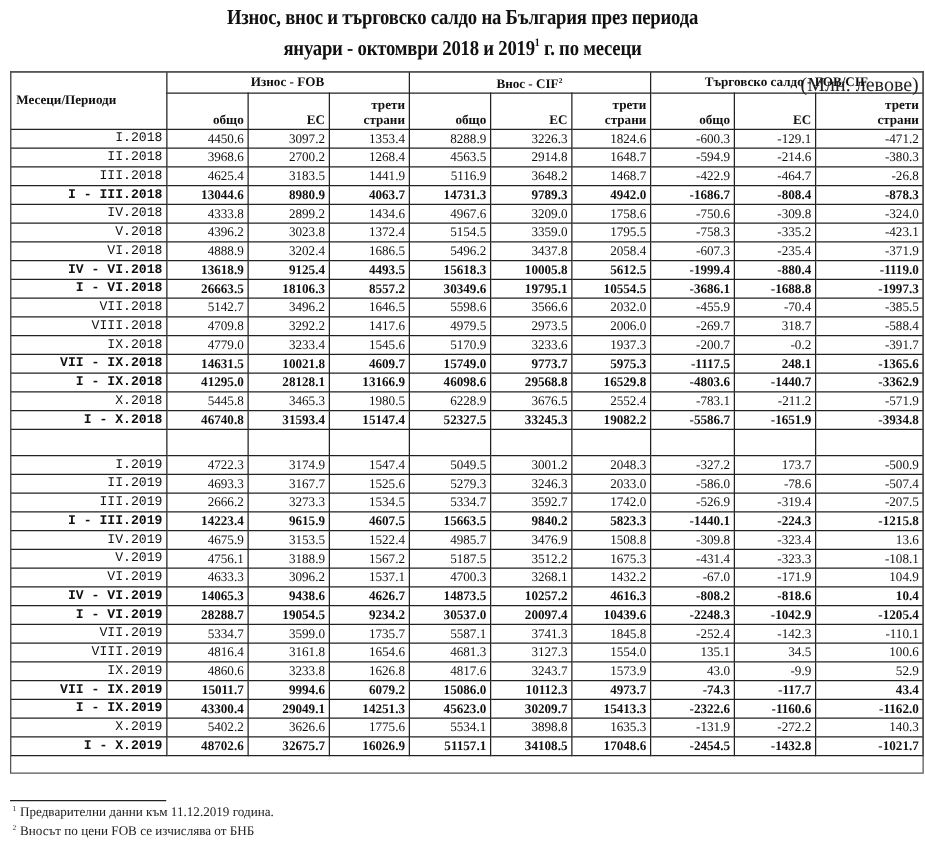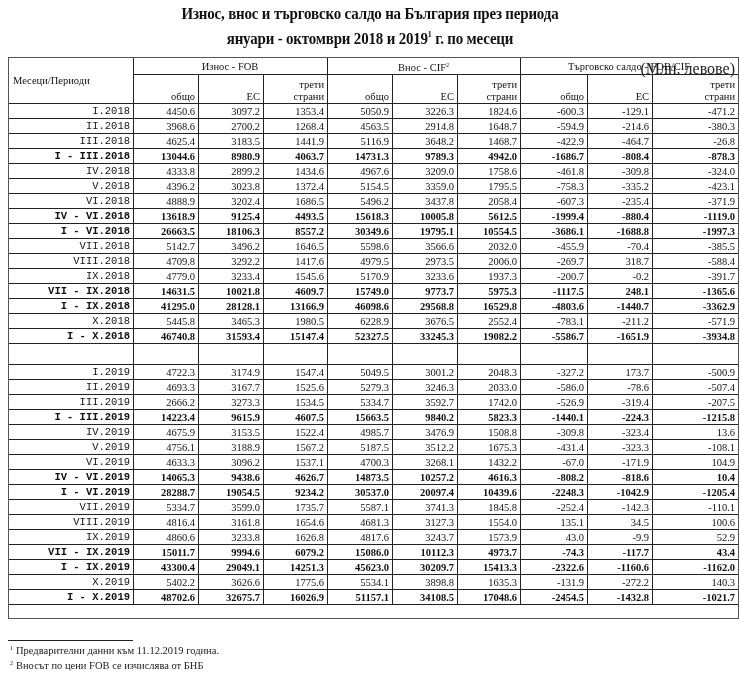--- a/index.html
+++ b/index.html
@@ -18,21 +18,21 @@
     }
     table.data {
       position: absolute; left: 8px; top: 57px; width: 730px;
       border-collapse: collapse; table-layout: fixed;
       font-size: 10.5px;
     }
     table.data td, table.data th {
       border: 1px solid #222; padding: 0 3px 0 2px; height: 14px; line-height: 13px;
       text-align: right; white-space: nowrap; overflow: hidden;
     }
-    table.data th { font-weight: normal; font-size: 10.5px; }
+    table.data th { font-weight: bold; font-size: 10.5px; }
     table.data th.group { text-align: center; height: 16px; }
     table.data th.period-head { text-align: left; vertical-align: middle; padding-left: 4px; margin-left: 20px; }
     table.data th.sub { vertical-align: bottom; height: 28px; line-height: 12px; }
     table.data th sup { font-size: 6px; vertical-align: 4px; }
     table.data tr.bold td { font-weight: bold; }
     table.data tr.sep td { height: 20px; }
     td.label { padding-right: 4px; font-family: Liberation Mono, monospace; }
     .outer { position: absolute; left: 8px; top: 57px; width: 729px; height: 560px; border: 1px solid #555; pointer-events: none; }
     .fn-line { position: absolute; left: 8px; top: 640px; width: 125px; border-top: 1px solid #222; }
     .footnote { position: absolute; left: 10px; font-size: 10.5px; color: #222; }
@@ -79,21 +79,21 @@
         <th class="sub">ЕС</th>
         <th class="sub"><span>трети</span><br><span>страни</span></th>
       </tr>
   </thead>
   <tbody id="table-body">
       <tr>
         <td class="label">I.2018</td>
         <td>4450.6</td>
         <td>3097.2</td>
         <td>1353.4</td>
-        <td>5050.9</td>
+        <td>8288.9</td>
         <td>3226.3</td>
         <td>1824.6</td>
         <td>-600.3</td>
         <td>-129.1</td>
         <td>-471.2</td>
       </tr>
       <tr>
         <td class="label">II.2018</td>
         <td>3968.6</td>
         <td>2700.2</td>
@@ -130,21 +130,21 @@
         <td>-878.3</td>
       </tr>
       <tr>
         <td class="label">IV.2018</td>
         <td>4333.8</td>
         <td>2899.2</td>
         <td>1434.6</td>
         <td>4967.6</td>
         <td>3209.0</td>
         <td>1758.6</td>
-        <td>-461.8</td>
+        <td>-750.6</td>
         <td>-309.8</td>
         <td>-324.0</td>
       </tr>
       <tr>
         <td class="label">V.2018</td>
         <td>4396.2</td>
         <td>3023.8</td>
         <td>1372.4</td>
         <td>5154.5</td>
         <td>3359.0</td>

